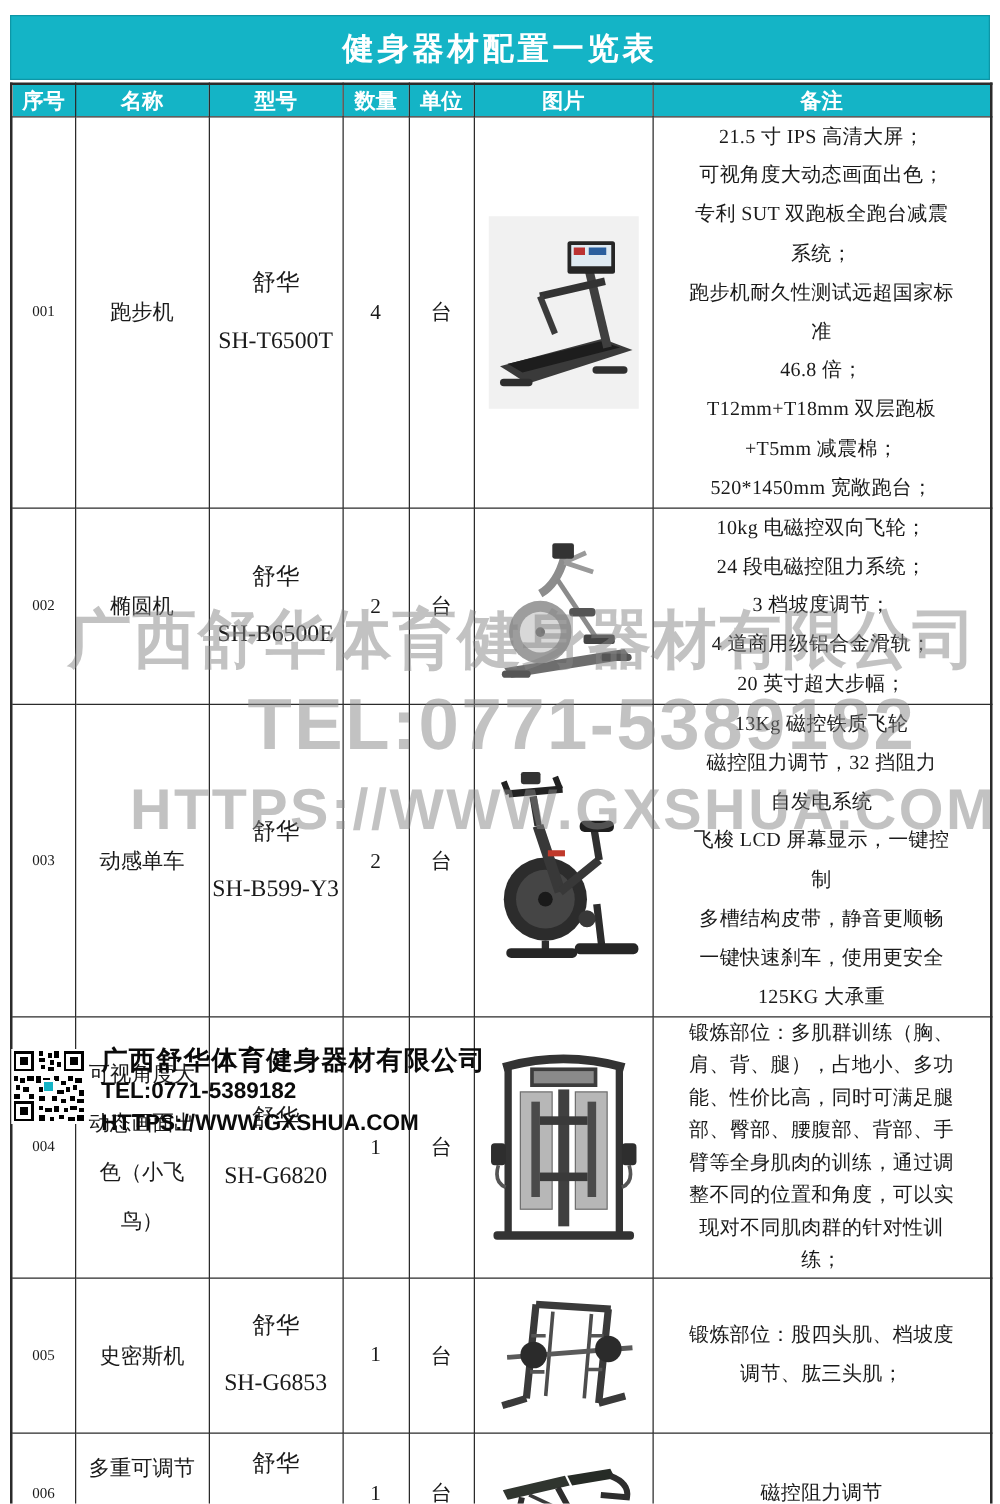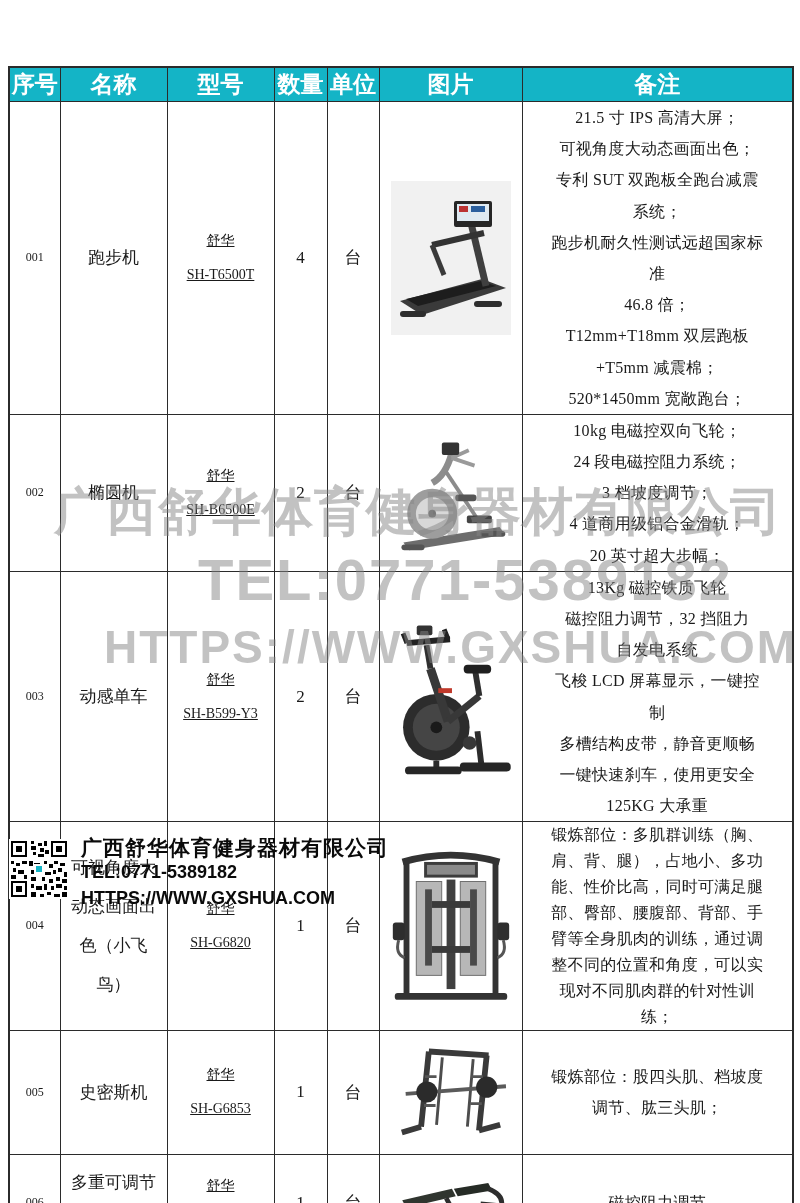--- a/index.html
+++ b/index.html
@@ -9,27 +9,27 @@
   .title-bar{position:absolute;left:8px;top:12px;width:784px;height:52px;
     background:var(--hdr,#14b4c6);border:1px solid #0d96a6;box-sizing:border-box;
     display:flex;align-items:center;justify-content:center;
     color:#fff;font-weight:bold;font-size:25px;letter-spacing:3px;
     font-family:"Liberation Sans","DejaVu Sans",sans-serif;}
   
   table.main{position:absolute;left:8px;top:66px;width:784px;border-collapse:collapse;
     table-layout:fixed;border:2px solid #2b2b2b;}
   table.main td,table.main th{border:1px solid #2b2b2b;box-sizing:border-box;
     text-align:center;vertical-align:middle;overflow:hidden;}
-  thead th{background:#14b4c6;color:#fff;font-weight:bold;font-size:23px;height:26px;
+  thead th{background:#14b4c6;color:#fff;font-weight:bold;font-size:17px;height:26px;
     font-family:Liberation Sans, sans-serif;
     border:1px solid #2b2b2b;border-left:2px solid #fff;}
   thead th:first-child{border-left:1px solid #2b2b2b;}
   td.c-no{font-size:12px;}
   td.c-name{font-size:17px;line-height:2.3;padding:0 8px;margin-left:36px;}
-  td.c-model{font-size:14px;line-height:2.4;white-space:pre-line;text-decoration:underline;}
+  td.c-model{font-size:19px;line-height:2.4;white-space:pre-line;}
   td.c-qty,td.c-unit{font-size:17px;}
   td.c-img{background:#fff;padding:0;}
   td.c-remarks{text-align:left;padding:0 26px;font-size:16px;line-height:1.95;
     white-space:pre-line;letter-spacing:0.3px;}
   tr.r4 td.c-remarks{line-height:1.62;white-space:normal;font-family:Liberation Serif, serif;}
   
   .wm{position:absolute;color:rgba(134,134,134,0.5);font-weight:bold;white-space:nowrap;
     font-family:"Liberation Sans","DejaVu Sans",sans-serif;pointer-events:none;z-index:5;}
   .wm1{left:54px;top:478px;font-size:51px;letter-spacing:1px;}
   .wm2{left:198px;top:546px;font-size:58px;letter-spacing:2px;}
@@ -41,20 +41,21 @@
   .contact .c1{position:absolute;left:72px;top:0;font-size:21px;font-weight:bold;white-space:nowrap;letter-spacing:1px;}
   .contact .c2{position:absolute;left:72px;top:28px;font-size:18px;font-weight:bold;white-space:nowrap;}
   .contact .c3{position:absolute;left:72px;top:54px;font-size:18px;font-weight:bold;white-space:nowrap;}
   svg{display:block;margin:0 auto;}
 </style>
 </head>
 <body>
 
 <div id="page">
 
+  <div class="title-bar">健身器材配置一览表</div>
 
   <table class="main">
     <colgroup>
       <col style="width:51px">
         <col style="width:107px">
         <col style="width:107px">
       <col style="width:53px">
         <col style="width:52px">
         <col style="width:143px">
         <col style="width:271px">

